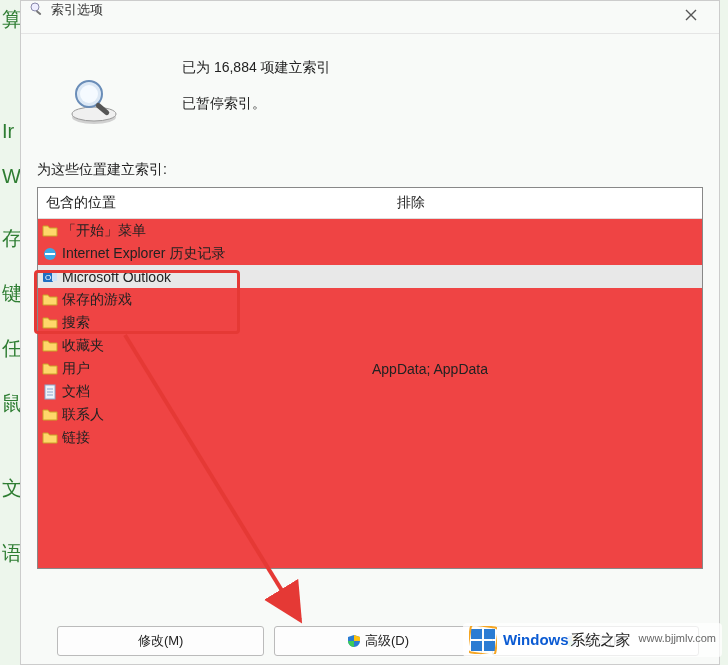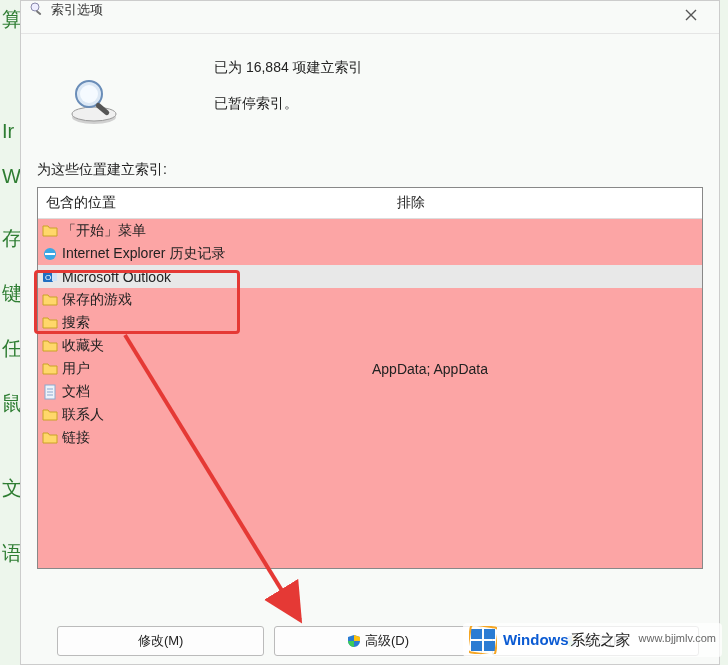--- a/index.html
+++ b/index.html
@@ -5,26 +5,26 @@
   html,body{margin:0;padding:0;font-family:"Microsoft YaHei","Segoe UI",sans-serif;font-size:14px;background:#edf6ec;}
   .page{position:relative;width:728px;height:665px;overflow:hidden;}
   .bg-letters{position:absolute;left:0;top:0;width:20px;height:665px;color:#2e7d32;font-size:20px;font-weight:500;}
   .bg-letters span{position:absolute;left:2px;}
   .dialog{position:absolute;left:20px;top:0;width:700px;height:665px;background:#f8faf8;border:1px solid #ccc;box-sizing:border-box;}
   .titlebar{height:32px;display:flex;align-items:flex-start;padding:0 8px;border-bottom:1px solid #e5e5e5;}
   .titlebar .icon{width:16px;height:16px;margin-right:6px;}
   .titlebar .title{flex:1;color:#333;font-size:13px;}
   .close{width:40px;height:28px;display:flex;align-items:center;justify-content:center;color:#555;cursor:pointer;border-radius:4px;}
   .content{padding:20px 16px 10px 16px;}
-  .status-row{display:flex;align-items:flex-start;margin-bottom:30px;gap:32px;}
+  .status-row{display:flex;align-items:flex-start;margin-bottom:30px;}
   .status-icon{width:55px;height:55px;margin-left:30px;margin-right:60px;margin-top:20px;}
   .status-text{padding-top:5px;}
   .status-text div{margin-bottom:18px;color:#222;}
   .section-label{margin:6px 0 8px 0;color:#222;}
-  .listbox{border:1px solid #888;background:#fca5a5;height:380px;overflow:auto;}
+  .listbox{border:1px solid #888;background:#ef4444;height:380px;overflow:auto;}
   .list-header{display:flex;border-bottom:1px solid #ddd;background:#fff;}
   .list-header .col{padding:6px 8px;color:#222;}
   .col-loc{width:335px;}
   .col-exc{flex:1;}
   .list-body{}
   .row{display:flex;align-items:center;height:23px;padding-left:4px;}
   .row.selected{background:#e8e8e8;}
   .row .folder-icon,.row .item-icon{width:16px;height:16px;margin-right:4px;flex-shrink:0;}
   .row .label{color:#222;white-space:nowrap;text-align:right;}
   .row .exc{margin-left:auto;padding-right:0;color:#222;width:330px;}

